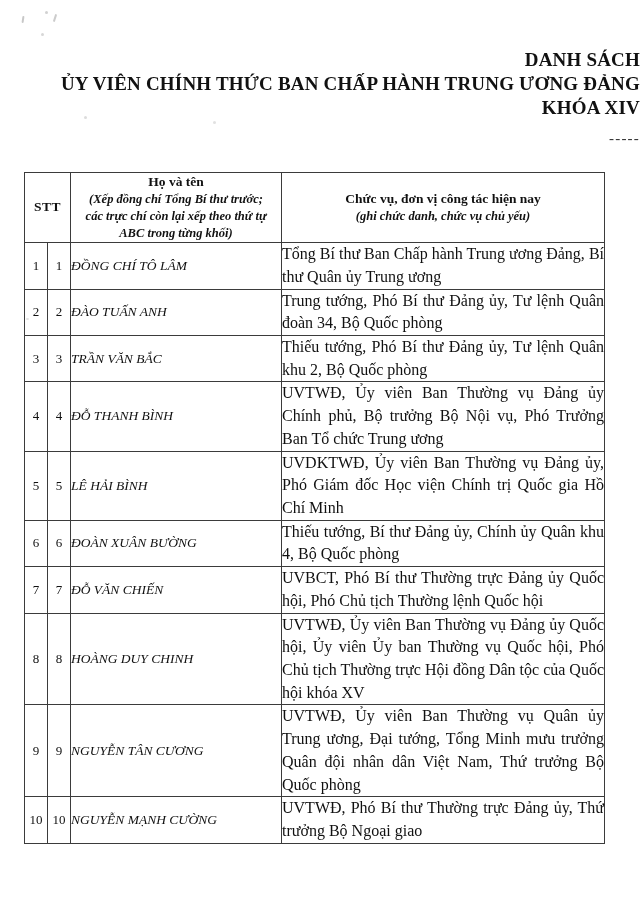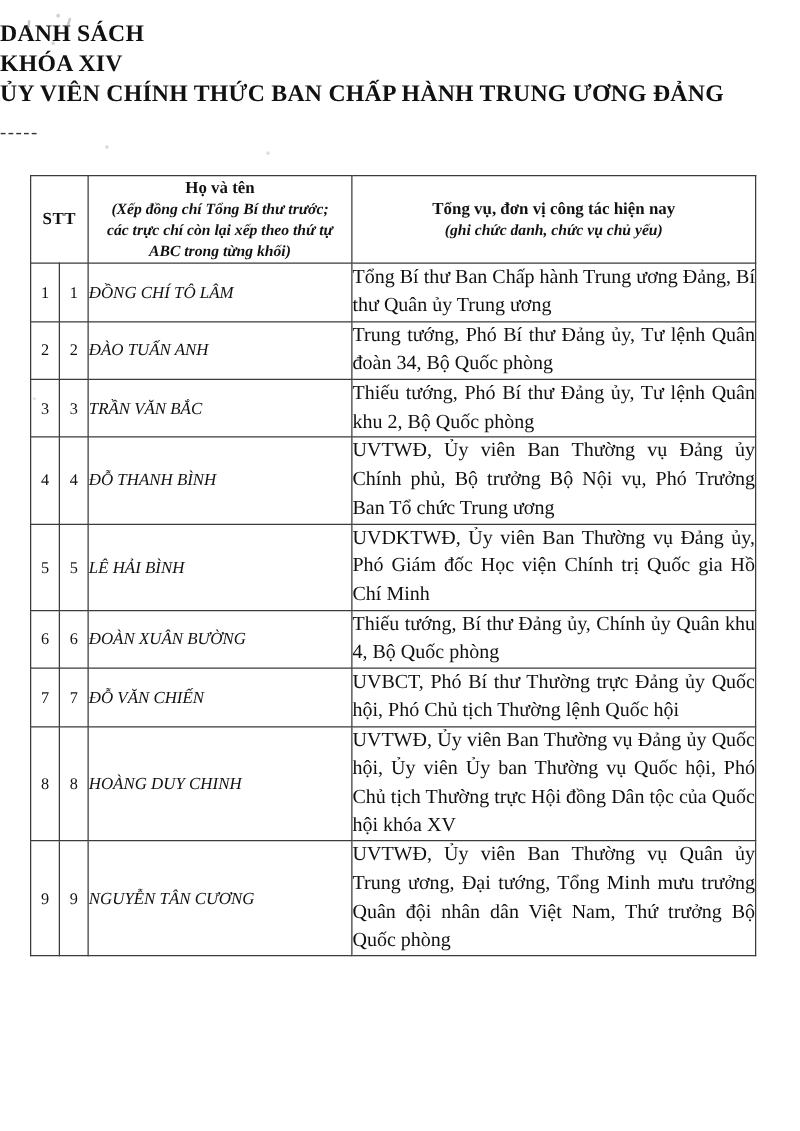--- a/index.html
+++ b/index.html
@@ -26,22 +26,22 @@
   .sp1 { left: 22px;  top: 16px; width: 2px;  height: 7px;  border-radius: 1px; transform: rotate(8deg); }
   .sp2 { left: 45px;  top: 11px; width: 3px;  height: 3px;  opacity:.45; }
   .sp3 { left: 54px;  top: 14px; width: 2px;  height: 8px;  border-radius: 1px; transform: rotate(18deg); opacity:.5;}
   .sp4 { left: 41px;  top: 33px; width: 3px;  height: 3px;  opacity:.4; }
   .sp5 { left: 84px;  top: 116px;width: 3px;  height: 3px;  opacity:.35; }
   .sp6 { left: 213px; top: 121px;width: 3px;  height: 3px;  opacity:.3; }
   .sp7 { left: 26px;  top: 318px;width: 3px;  height: 2px;  opacity:.3; }
 
   
   .title-block {
-    padding-top: 16px;
-    text-align: left;
+    padding-top: 48px;
+    text-align: right;
     line-height: 1.26;
   }
   .title-line {
     font-weight: bold;
     font-size: 19px;
     letter-spacing: .2px;
   }
   .title-line-1 { font-size: 19px; }
   .title-line-2 { font-size: 19px; }
   .title-line-3 { font-size: 19px; }
@@ -131,22 +131,22 @@
 <div class="speckle sp1"></div>
 <div class="speckle sp2"></div>
 <div class="speckle sp3"></div>
 <div class="speckle sp4"></div>
 <div class="speckle sp5"></div>
 <div class="speckle sp6"></div>
 <div class="speckle sp7"></div>
 
 <div class="title-block">
   <div class="title-line title-line-1">DANH SÁCH</div>
+  <div class="title-line title-line-2">ỦY VIÊN CHÍNH THỨC BAN CHẤP HÀNH TRUNG ƯƠNG ĐẢNG</div>
   <div class="title-line title-line-3">KHÓA XIV</div>
-  <div class="title-line title-line-2">ỦY VIÊN CHÍNH THỨC BAN CHẤP HÀNH TRUNG ƯƠNG ĐẢNG</div>
   <div class="title-rule">-----</div>
 </div>
 
 <div class="table-wrap">
   <table class="list">
     <colgroup>
       <col class="c-stt-a">
       <col class="c-stt-b">
       <col class="c-name">
       <col class="c-pos">
@@ -154,21 +154,21 @@
     <thead>
       <tr>
         <th colspan="2" class="hdr-stt">STT</th>
         <th class="hdr-col">
           <div class="hdr-main">Họ và tên</div>
           <div class="hdr-sub">(Xếp đồng chí Tổng Bí thư trước;</div>
           <div class="hdr-sub">các trực chí còn lại xếp theo thứ tự</div>
           <div class="hdr-sub">ABC trong từng khối)</div>
         </th>
         <th class="hdr-col">
-          <div class="hdr-main">Tổng vụ, đơn vị công tác hiện nay</div>
+          <div class="hdr-main">Chức vụ, đơn vị công tác hiện nay</div>
           <div class="hdr-sub">(ghi chức danh, chức vụ chủ yếu)</div>
         </th>
       </tr>
     </thead>
     <tbody>
     <tr>
           <td class="num-cell">1</td>
           <td class="num-cell">1</td>
           <td class="name-cell">ĐỒNG CHÍ TÔ LÂM</td>
           <td class="pos-cell">Tổng Bí thư Ban Chấp hành Trung ương Đảng, Bí thư Quân ủy Trung ương</td>
@@ -214,15 +214,21 @@
           <td class="num-cell">8</td>
           <td class="name-cell">HOÀNG DUY CHINH</td>
           <td class="pos-cell">UVTWĐ, Ủy viên Ban Thường vụ Đảng ủy Quốc hội, Ủy viên Ủy ban Thường vụ Quốc hội, Phó Chủ tịch Thường trực Hội đồng Dân tộc của Quốc hội khóa XV</td>
         </tr>
         <tr>
           <td class="num-cell">9</td>
           <td class="num-cell">9</td>
           <td class="name-cell">NGUYỄN TÂN CƯƠNG</td>
           <td class="pos-cell">UVTWĐ, Ủy viên Ban Thường vụ Quân ủy Trung ương, Đại tướng, Tổng Minh mưu trưởng Quân đội nhân dân Việt Nam, Thứ trưởng Bộ Quốc phòng</td>
         </tr>
+        <tr>
+          <td class="num-cell">10</td>
+          <td class="num-cell">10</td>
+          <td class="name-cell">NGUYỄN MẠNH CƯỜNG</td>
+          <td class="pos-cell">UVTWĐ, Phó Bí thư Thường trực Đảng ủy, Thứ trưởng Bộ Ngoại giao</td>
+        </tr>
       </tbody>
   </table>
 </div>
 
 </body></html>

